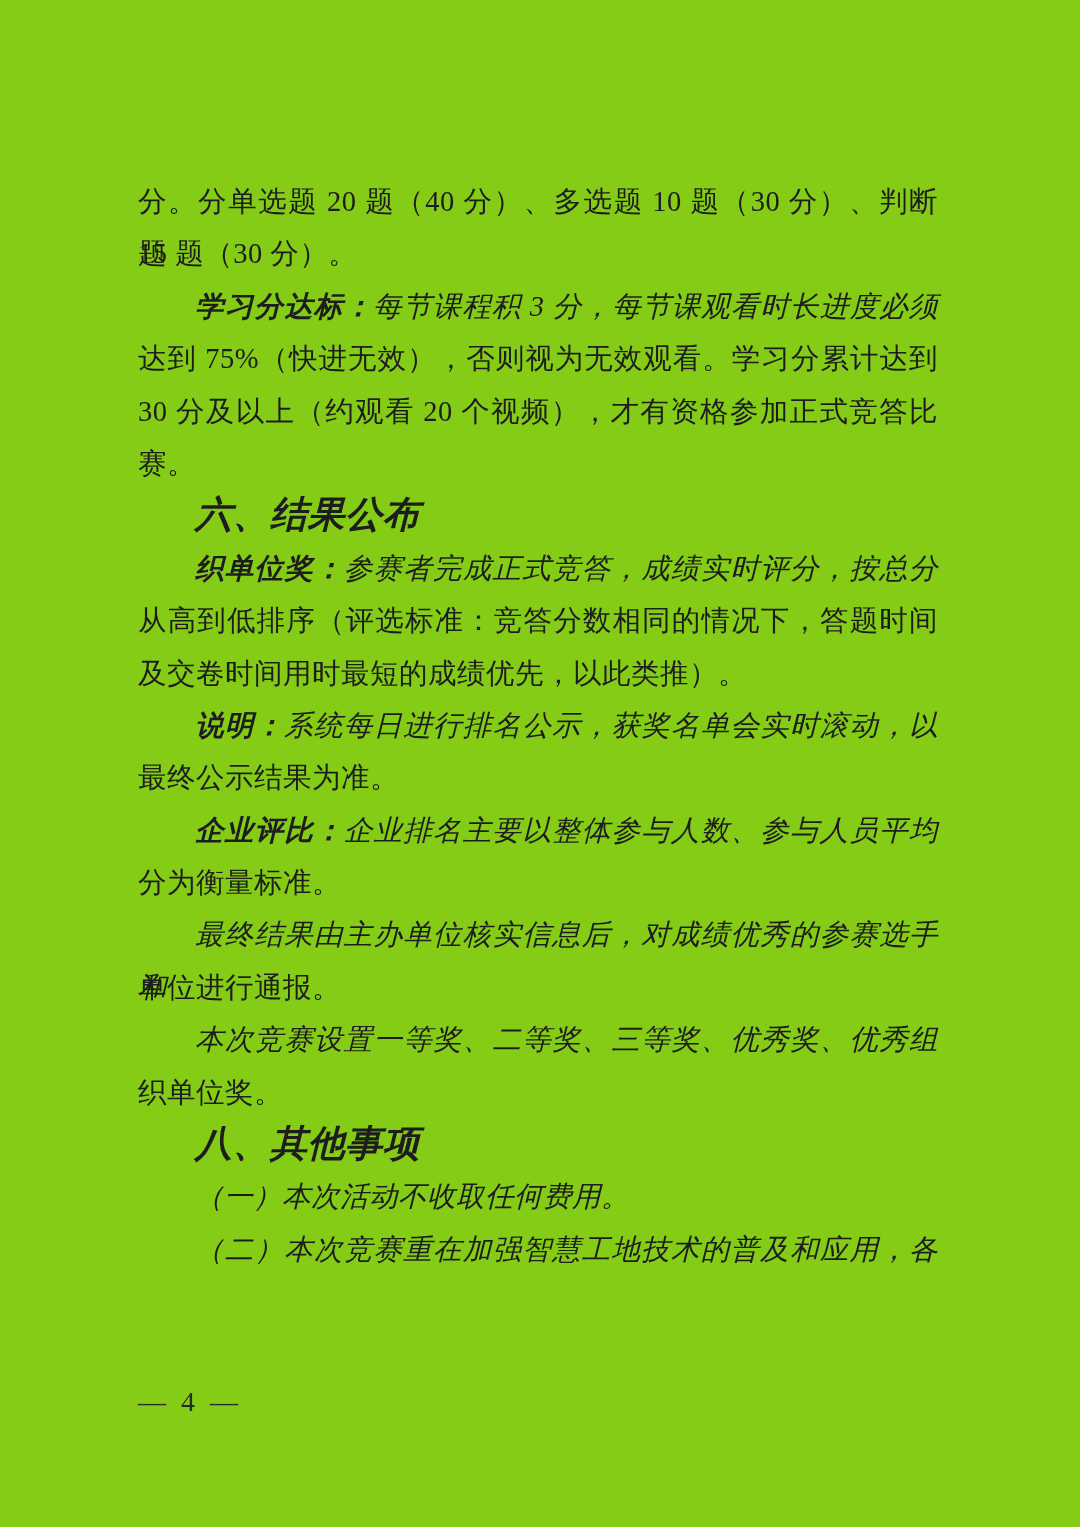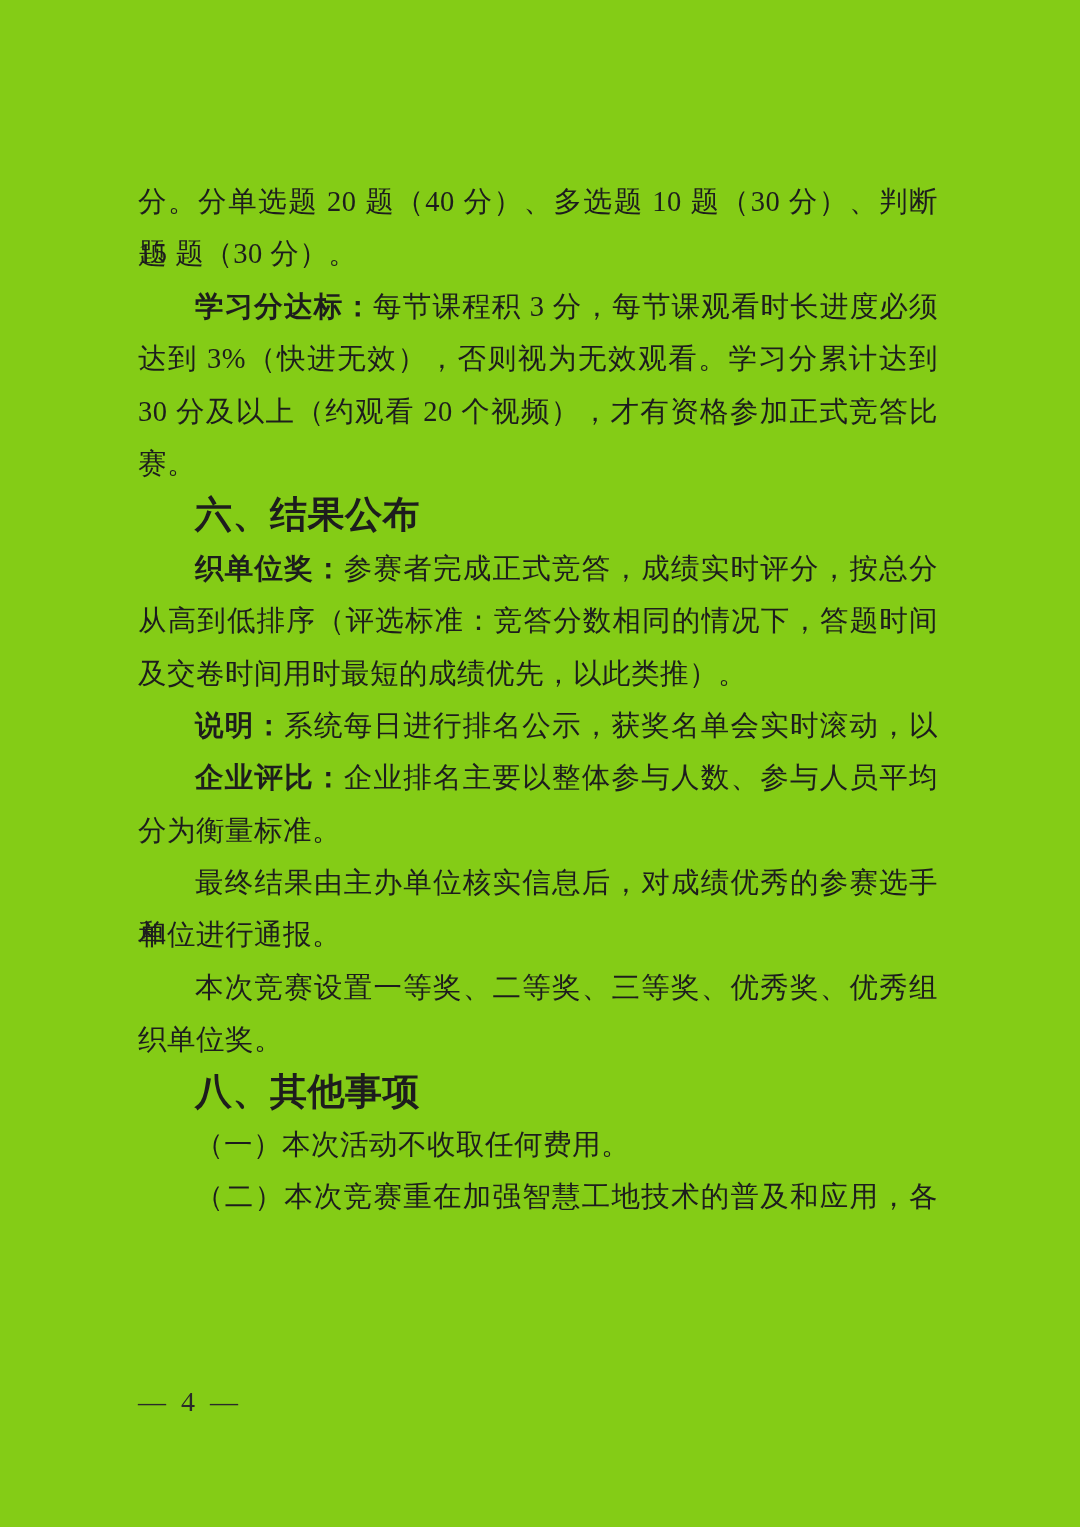--- a/index.html
+++ b/index.html
@@ -29,20 +29,21 @@
     text-align: left;
     letter-spacing: 0.5px;
     white-space: normal;
   }
   .line.justify {
     text-align: justify;
     text-align-last: justify;
   }
   .line.indent {
     text-indent: 2em;
+    font-style: italic;
   }
   .label {
     font-family: "Liberation Sans", sans-serif;
     font-weight: 700;
   }
   .line.heading .label {
     font-size: 37px;
   }
   .footer {
     position: absolute;
@@ -56,28 +57,29 @@
   }
 </style>
 </head>
 <body>
 
 <div class="page">
   <main class="content">
       <div class="line justify"><span class="label"></span><span class="body-text">分。分单选题 20 题（40 分）、多选题 10 题（30 分）、判断题</span></div>
       <div class="line"><span class="label"></span><span class="body-text">15 题（30 分）。</span></div>
       <div class="line indent justify"><span class="label">学习分达标：</span><span class="body-text">每节课程积 3 分，每节课观看时长进度必须</span></div>
-      <div class="line justify"><span class="label"></span><span class="body-text">达到 3%（快进无效），否则视为无效观看。学习分累计达到</span></div>
+      <div class="line justify"><span class="label"></span><span class="body-text">达到 75%（快进无效），否则视为无效观看。学习分累计达到</span></div>
       <div class="line justify"><span class="label"></span><span class="body-text">30 分及以上（约观看 20 个视频），才有资格参加正式竞答比</span></div>
       <div class="line"><span class="label"></span><span class="body-text">赛。</span></div>
       <div class="line indent heading"><span class="label">六、结果公布</span><span class="body-text"></span></div>
       <div class="line indent justify"><span class="label">织单位奖：</span><span class="body-text">参赛者完成正式竞答，成绩实时评分，按总分</span></div>
       <div class="line justify"><span class="label"></span><span class="body-text">从高到低排序（评选标准：竞答分数相同的情况下，答题时间</span></div>
       <div class="line"><span class="label"></span><span class="body-text">及交卷时间用时最短的成绩优先，以此类推）。</span></div>
       <div class="line indent justify"><span class="label">说明：</span><span class="body-text">系统每日进行排名公示，获奖名单会实时滚动，以</span></div>
+      <div class="line"><span class="label"></span><span class="body-text">最终公示结果为准。</span></div>
       <div class="line indent justify"><span class="label">企业评比：</span><span class="body-text">企业排名主要以整体参与人数、参与人员平均</span></div>
       <div class="line"><span class="label"></span><span class="body-text">分为衡量标准。</span></div>
       <div class="line indent justify"><span class="label"></span><span class="body-text">最终结果由主办单位核实信息后，对成绩优秀的参赛选手和</span></div>
       <div class="line"><span class="label"></span><span class="body-text">单位进行通报。</span></div>
       <div class="line indent justify"><span class="label"></span><span class="body-text">本次竞赛设置一等奖、二等奖、三等奖、优秀奖、优秀组</span></div>
       <div class="line"><span class="label"></span><span class="body-text">织单位奖。</span></div>
       <div class="line indent heading"><span class="label">八、其他事项</span><span class="body-text"></span></div>
       <div class="line indent"><span class="label"></span><span class="body-text">（一）本次活动不收取任何费用。</span></div>
       <div class="line indent justify"><span class="label"></span><span class="body-text">（二）本次竞赛重在加强智慧工地技术的普及和应用，各</span></div>
     </main>

